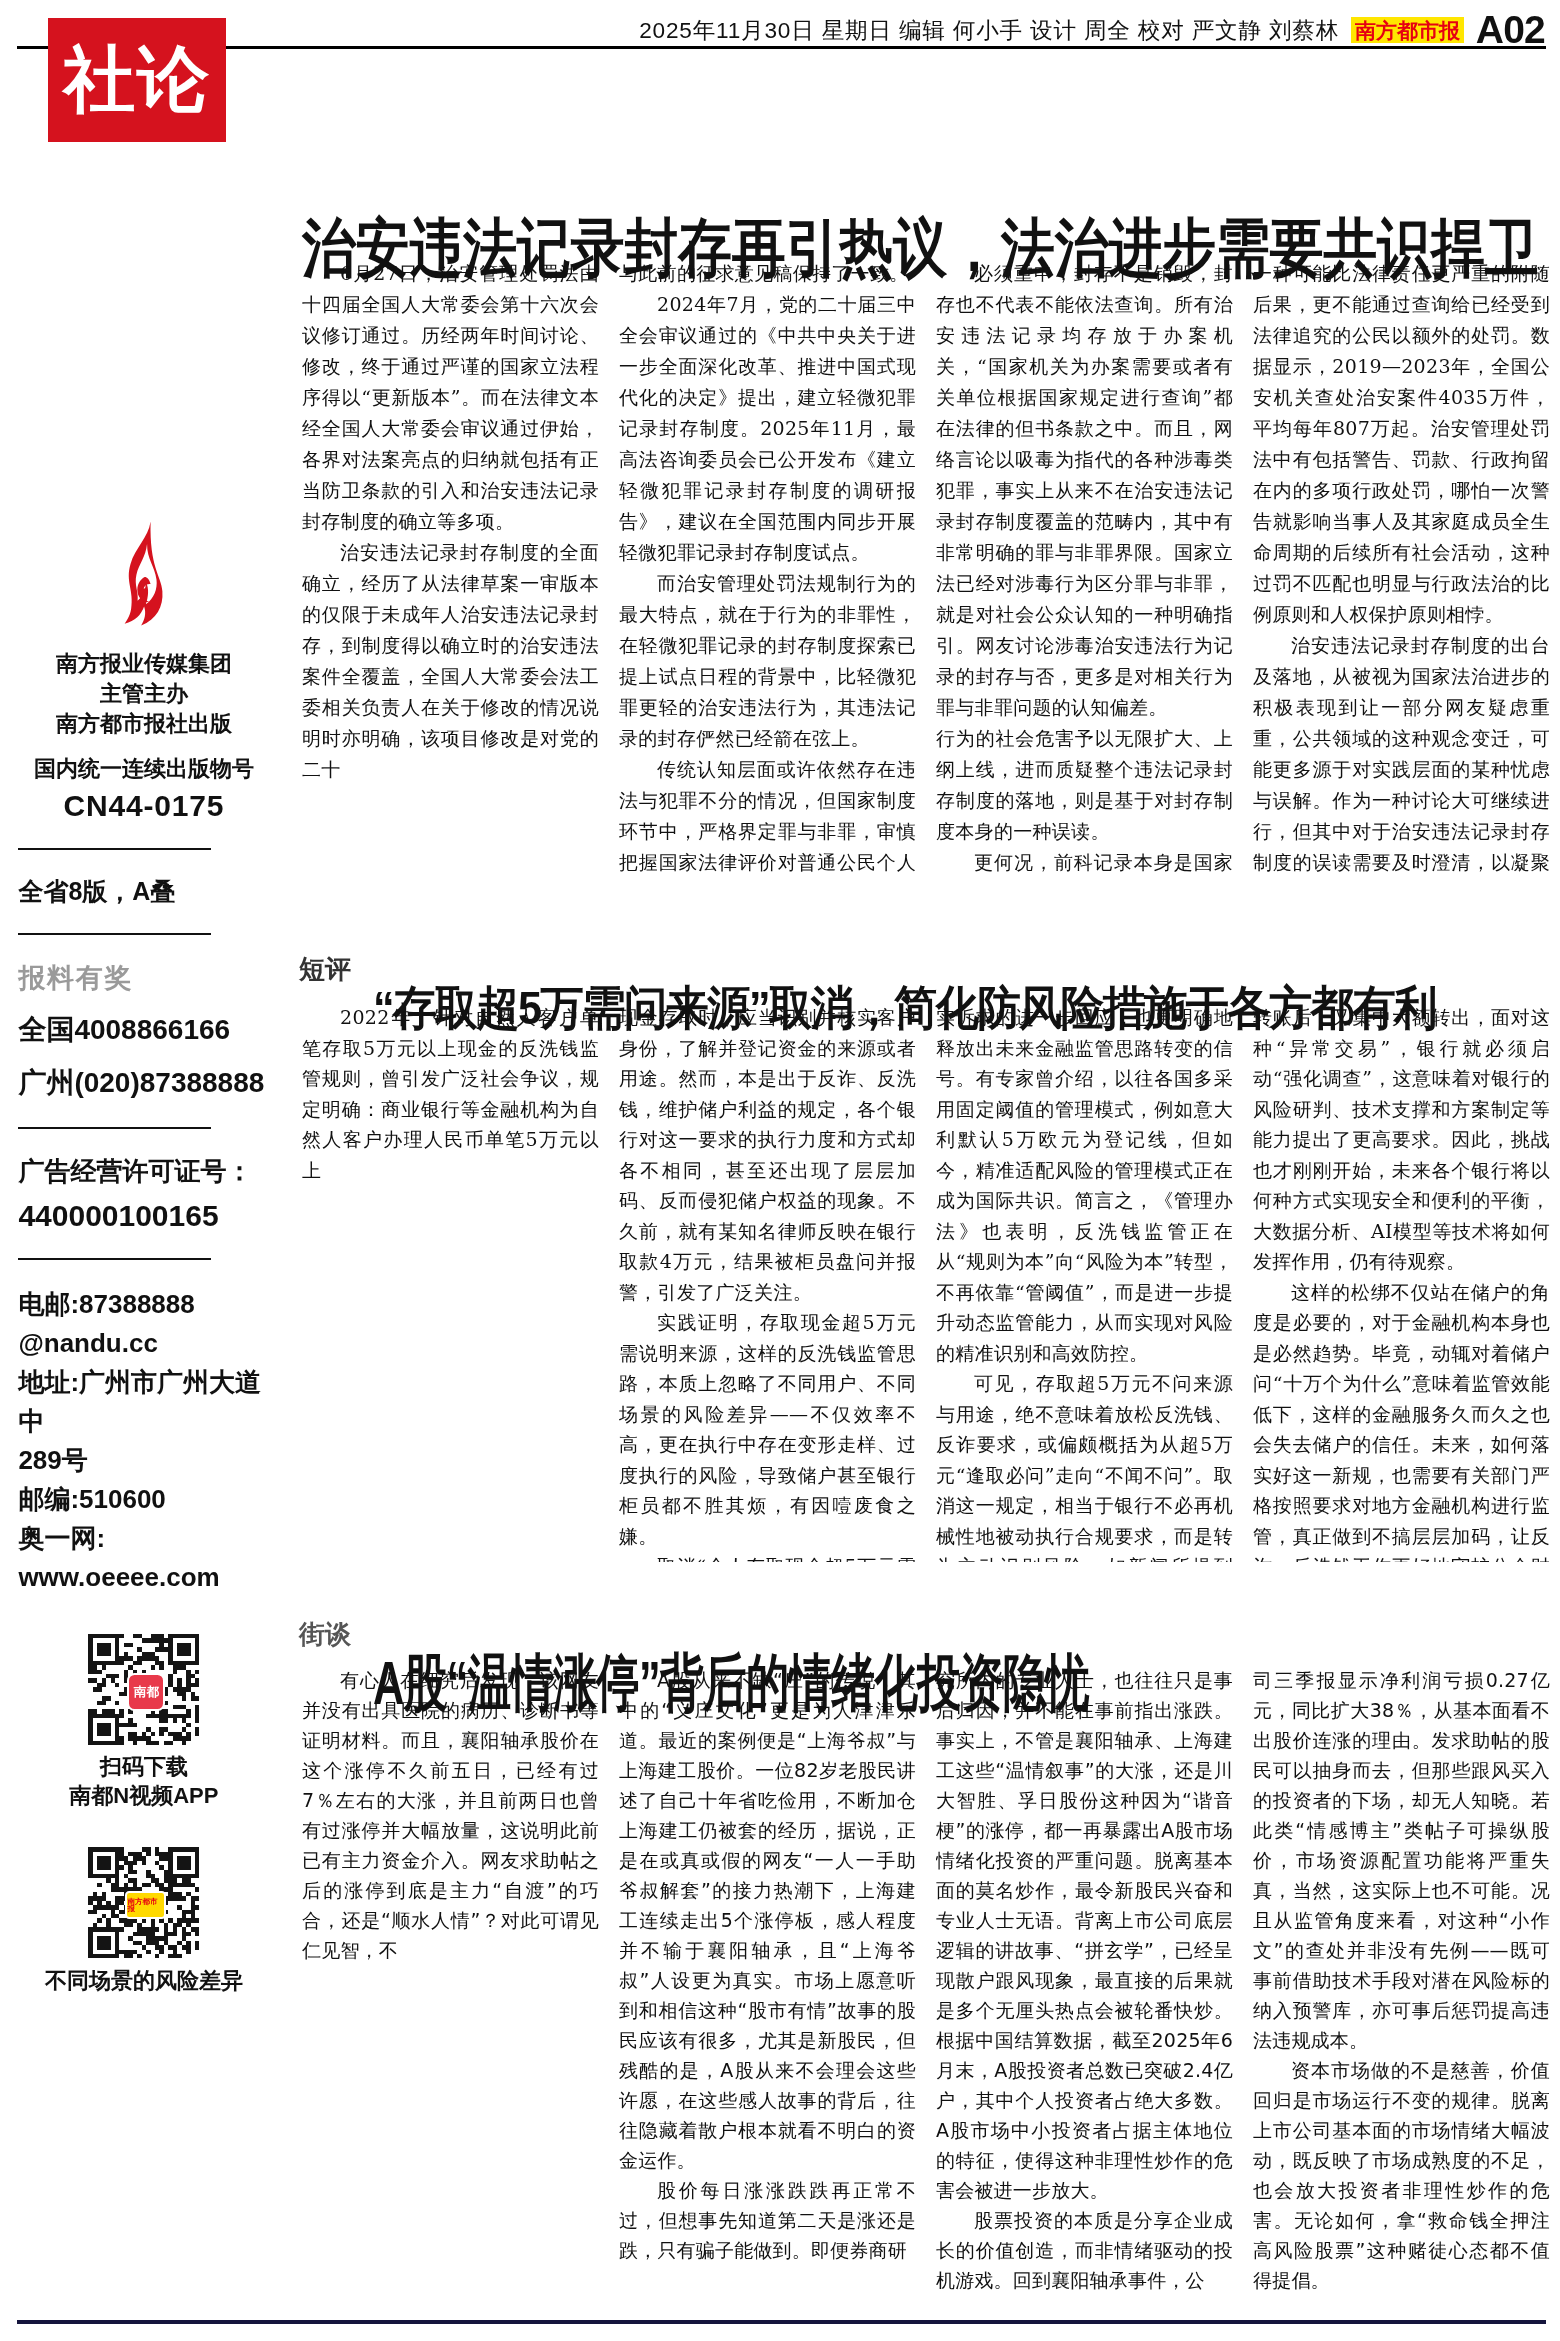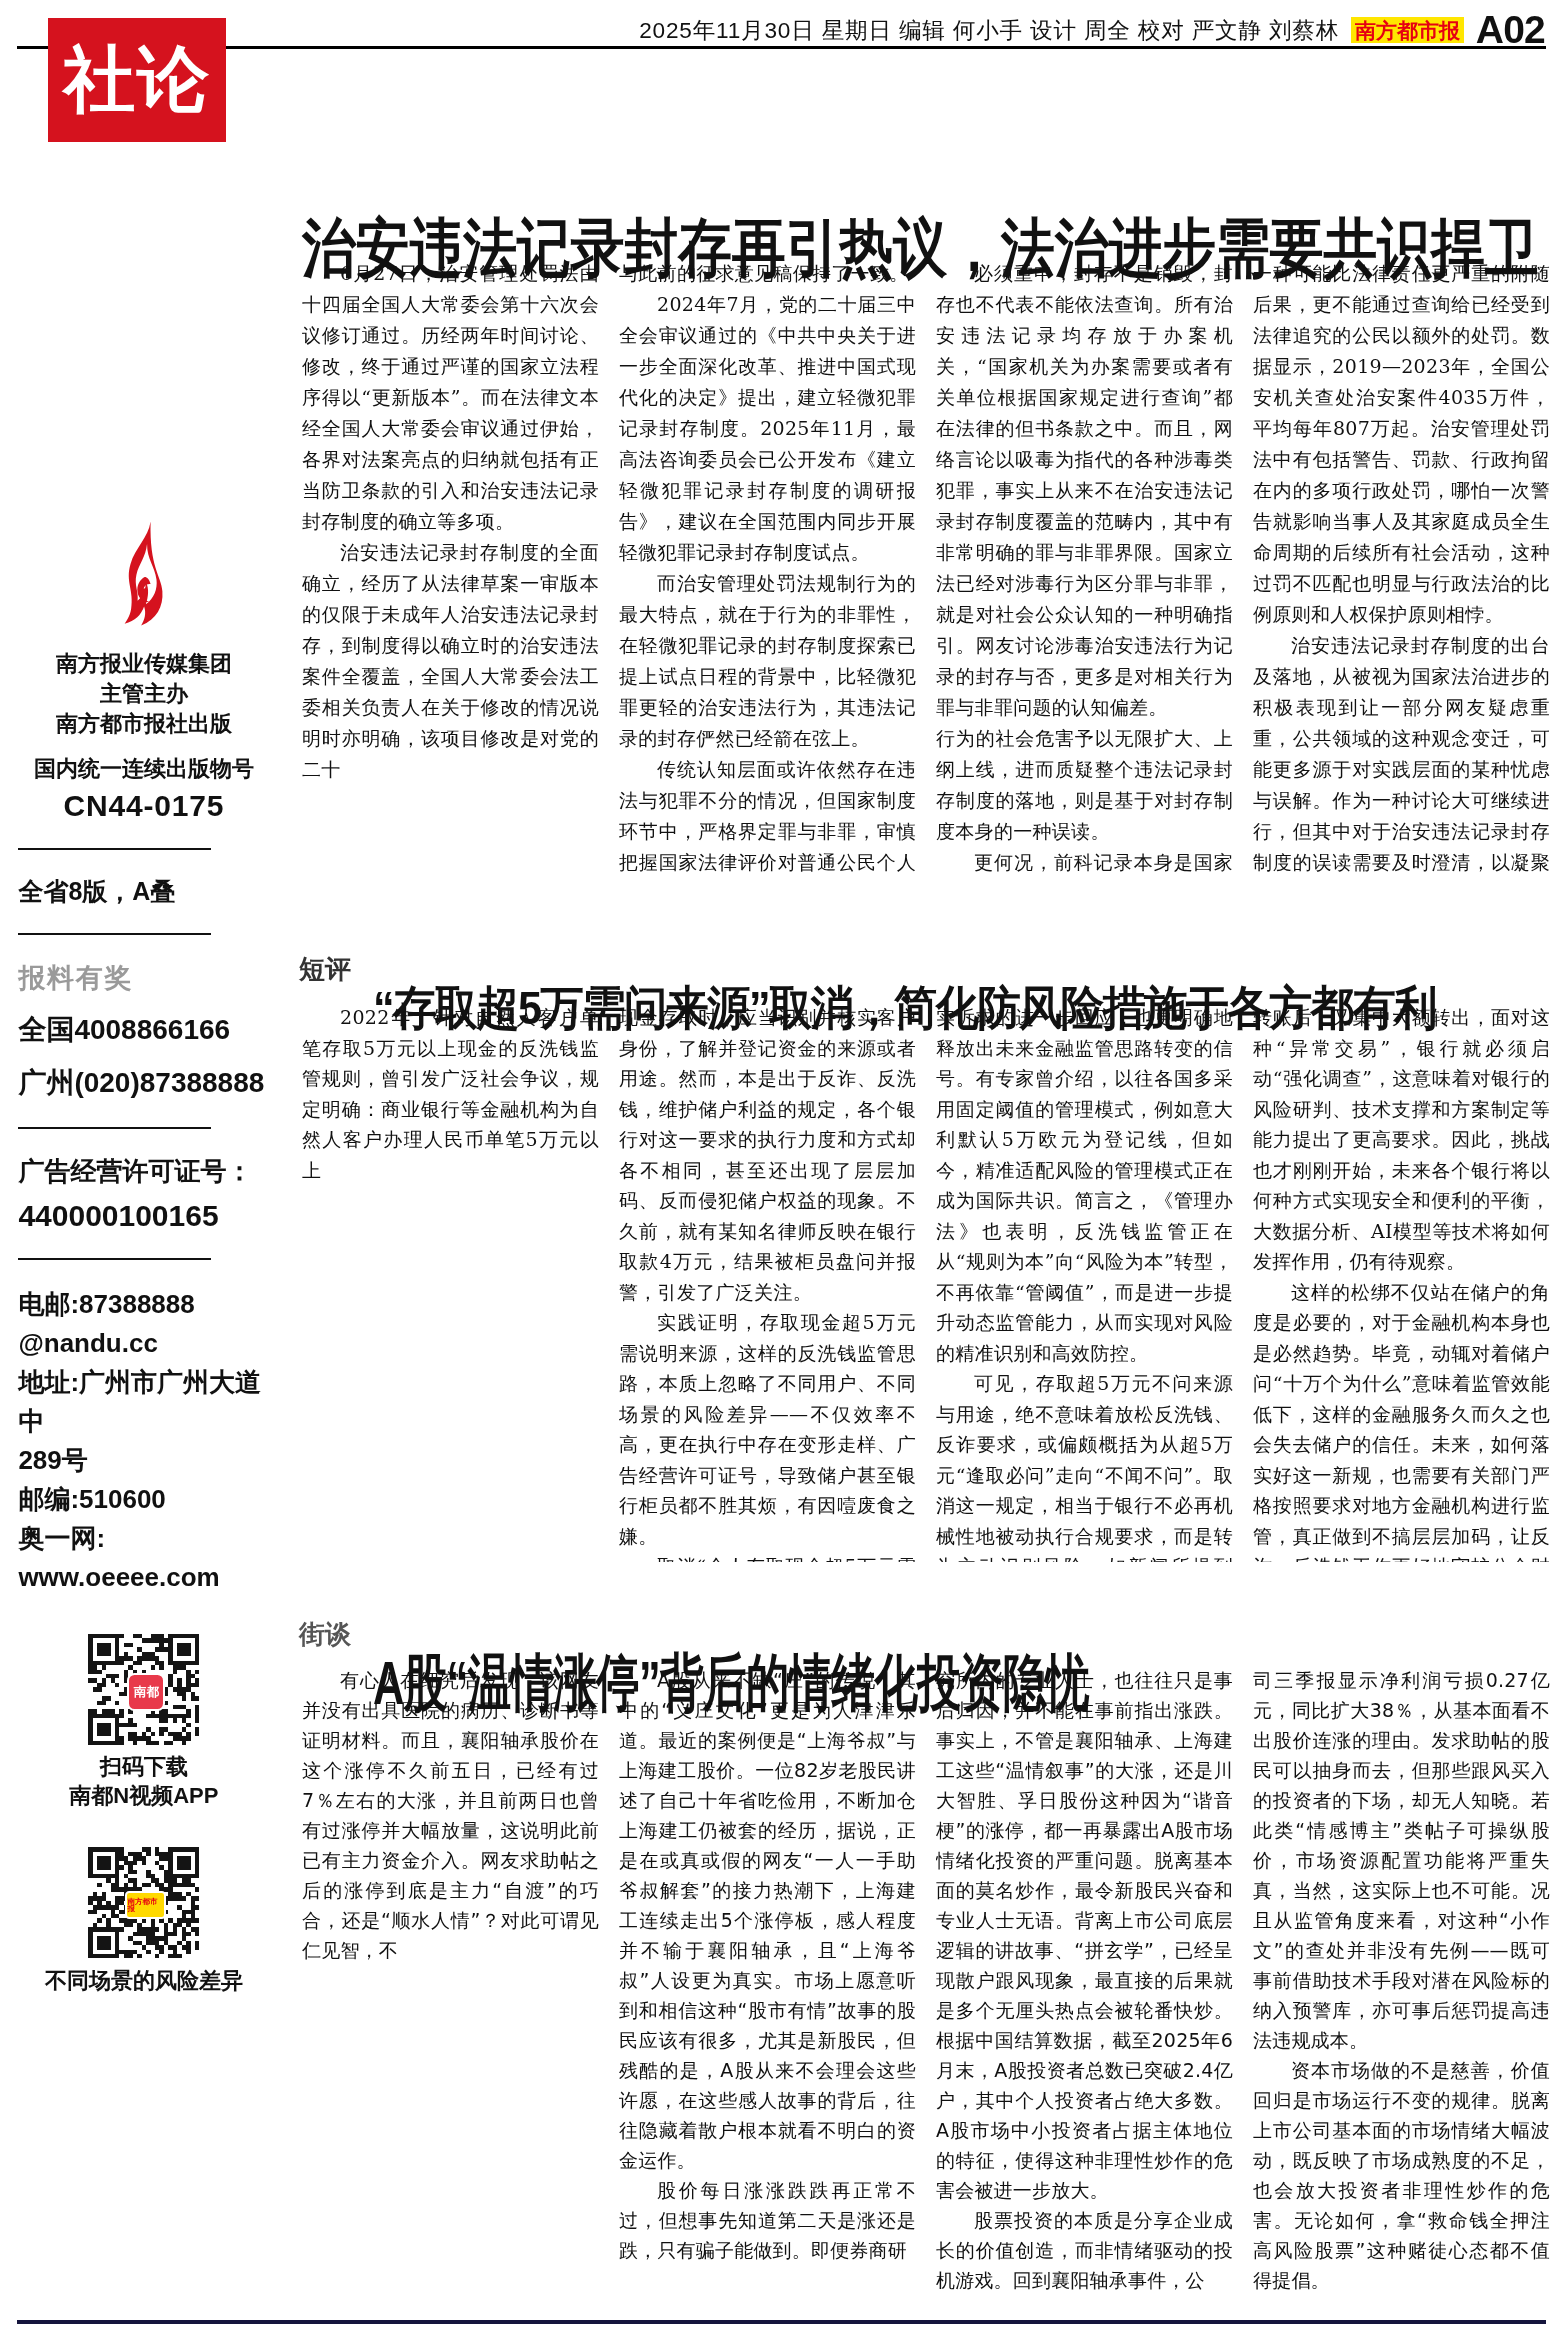--- a/index.html
+++ b/index.html
@@ -1404,21 +1404,21 @@
   </div>
 
 <div class="label2">短评</div>
 <h2 class="headline2">“存取超5万需问来源”取消，简化防风险措施于各方都有利</h2>
 <div class="cols" id="a2cols">
     <div class="newscol">
       <p class="para">2022年，针对自然人客户单笔存取5万元以上现金的反洗钱监管规则，曾引发广泛社会争议，规定明确：商业银行等金融机构为自然人客户办理人民币单笔5万元以上</p>
     </div>
     <div class="newscol">
       <p class="para cont">现金存取时，应当识别并核实客户身份，了解并登记资金的来源或者用途。然而，本是出于反诈、反洗钱，维护储户利益的规定，各个银行对这一要求的执行力度和方式却各不相同，甚至还出现了层层加码、反而侵犯储户权益的现象。不久前，就有某知名律师反映在银行取款4万元，结果被柜员盘问并报警，引发了广泛关注。</p>
-      <p class="para">实践证明，存取现金超5万元需说明来源，这样的反洗钱监管思路，本质上忽略了不同用户、不同场景的风险差异——不仅效率不高，更在执行中存在变形走样、广告经营许可证号，导致储户甚至银行柜员都不胜其烦，有因噎废食之嫌。</p>
+      <p class="para">实践证明，存取现金超5万元需说明来源，这样的反洗钱监管思路，本质上忽略了不同用户、不同场景的风险差异——不仅效率不高，更在执行中存在变形走样、过度执行的风险，导致储户甚至银行柜员都不胜其烦，有因噎废食之嫌。</p>
       <p class="para">取消“个人存取现金超5万元需登记资金来源”的规定，是对市场现</p>
     </div>
     <div class="newscol">
       <p class="para cont">实诉求的进一步回应，也更明确地释放出未来金融监管思路转变的信号。有专家曾介绍，以往各国多采用固定阈值的管理模式，例如意大利默认5万欧元为登记线，但如今，精准适配风险的管理模式正在成为国际共识。简言之，《管理办法》也表明，反洗钱监管正在从“规则为本”向“风险为本”转型，不再依靠“管阈值”，而是进一步提升动态监管能力，从而实现对风险的精准识别和高效防控。</p>
       <p class="para">可见，存取超5万元不问来源与用途，绝不意味着放松反洗钱、反诈要求，或偏颇概括为从超5万元“逢取必问”走向“不闻不问”。取消这一规定，相当于银行不必再机械性地被动执行合规要求，而是转为主动识别风险。如新闻所提到的，若一大学生突然收取多笔跨省</p>
     </div>
     <div class="newscol">
       <p class="para cont">转账后，又集中大额转出，面对这种“异常交易”，银行就必须启动“强化调查”，这意味着对银行的风险研判、技术支撑和方案制定等能力提出了更高要求。因此，挑战也才刚刚开始，未来各个银行将以何种方式实现安全和便利的平衡，大数据分析、AI模型等技术将如何发挥作用，仍有待观察。</p>
       <p class="para">这样的松绑不仅站在储户的角度是必要的，对于金融机构本身也是必然趋势。毕竟，动辄对着储户问“十万个为什么”意味着监管效能低下，这样的金融服务久而久之也会失去储户的信任。未来，如何落实好这一新规，也需要有关部门严格按照要求对地方金融机构进行监管，真正做到不搞层层加码，让反诈、反洗钱工作更好地守护公众财产安全。</p>
     </div>

